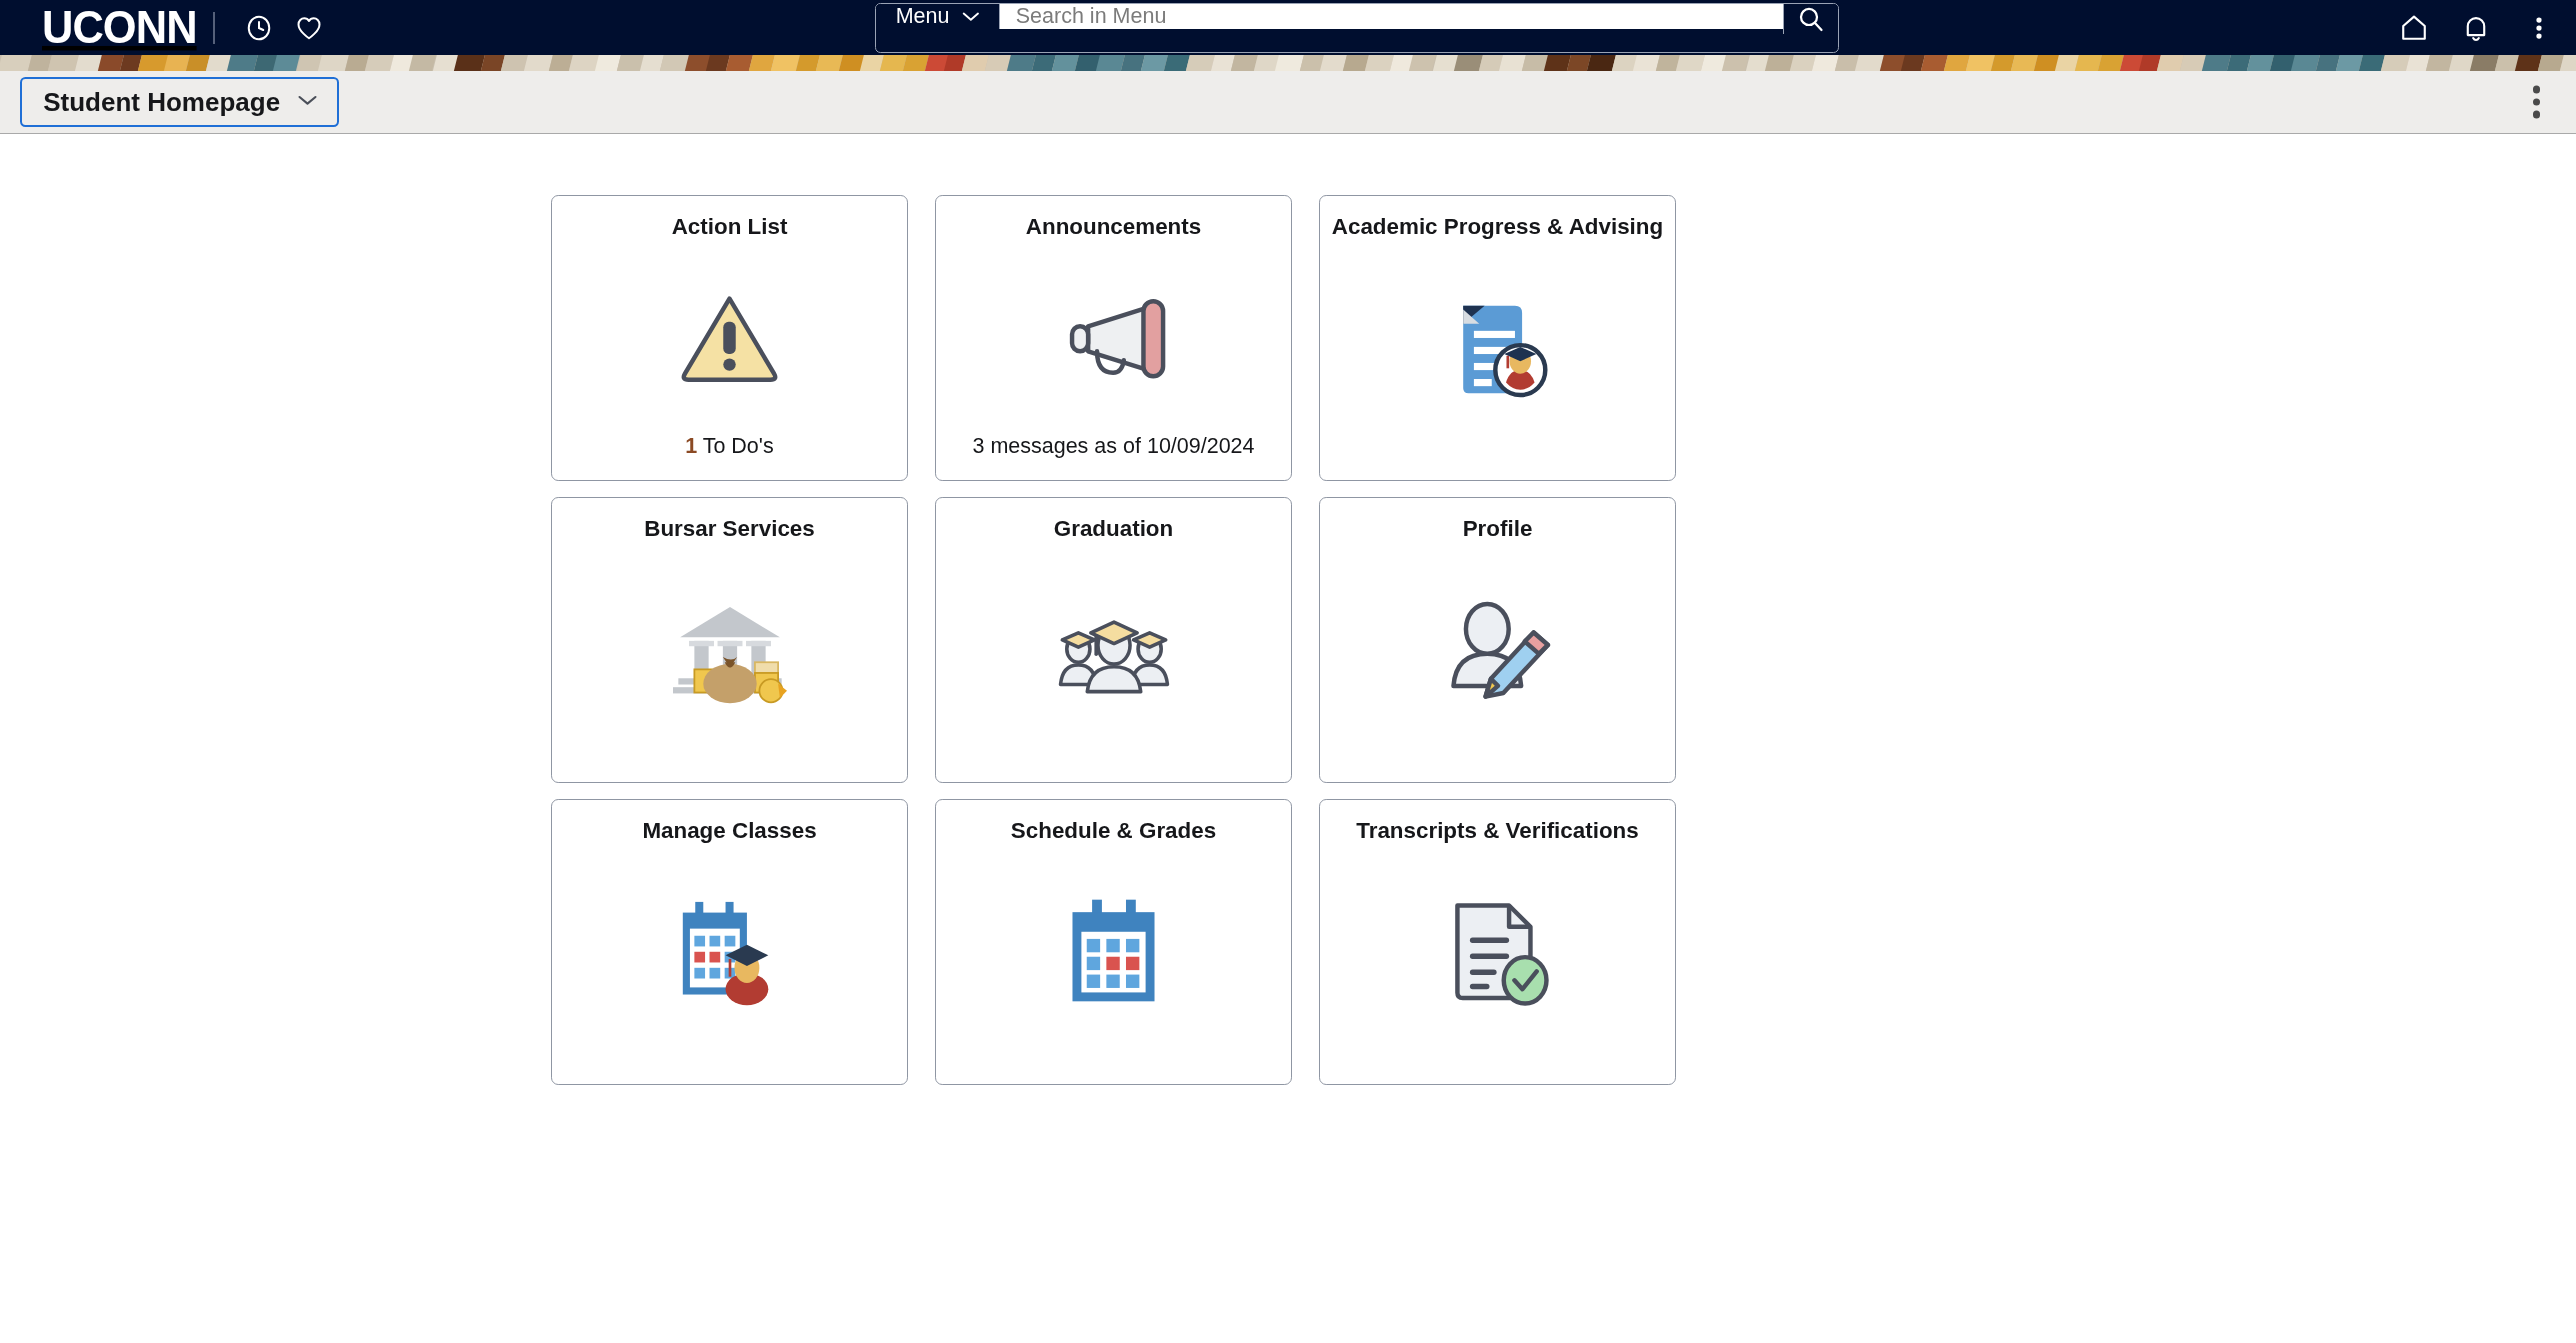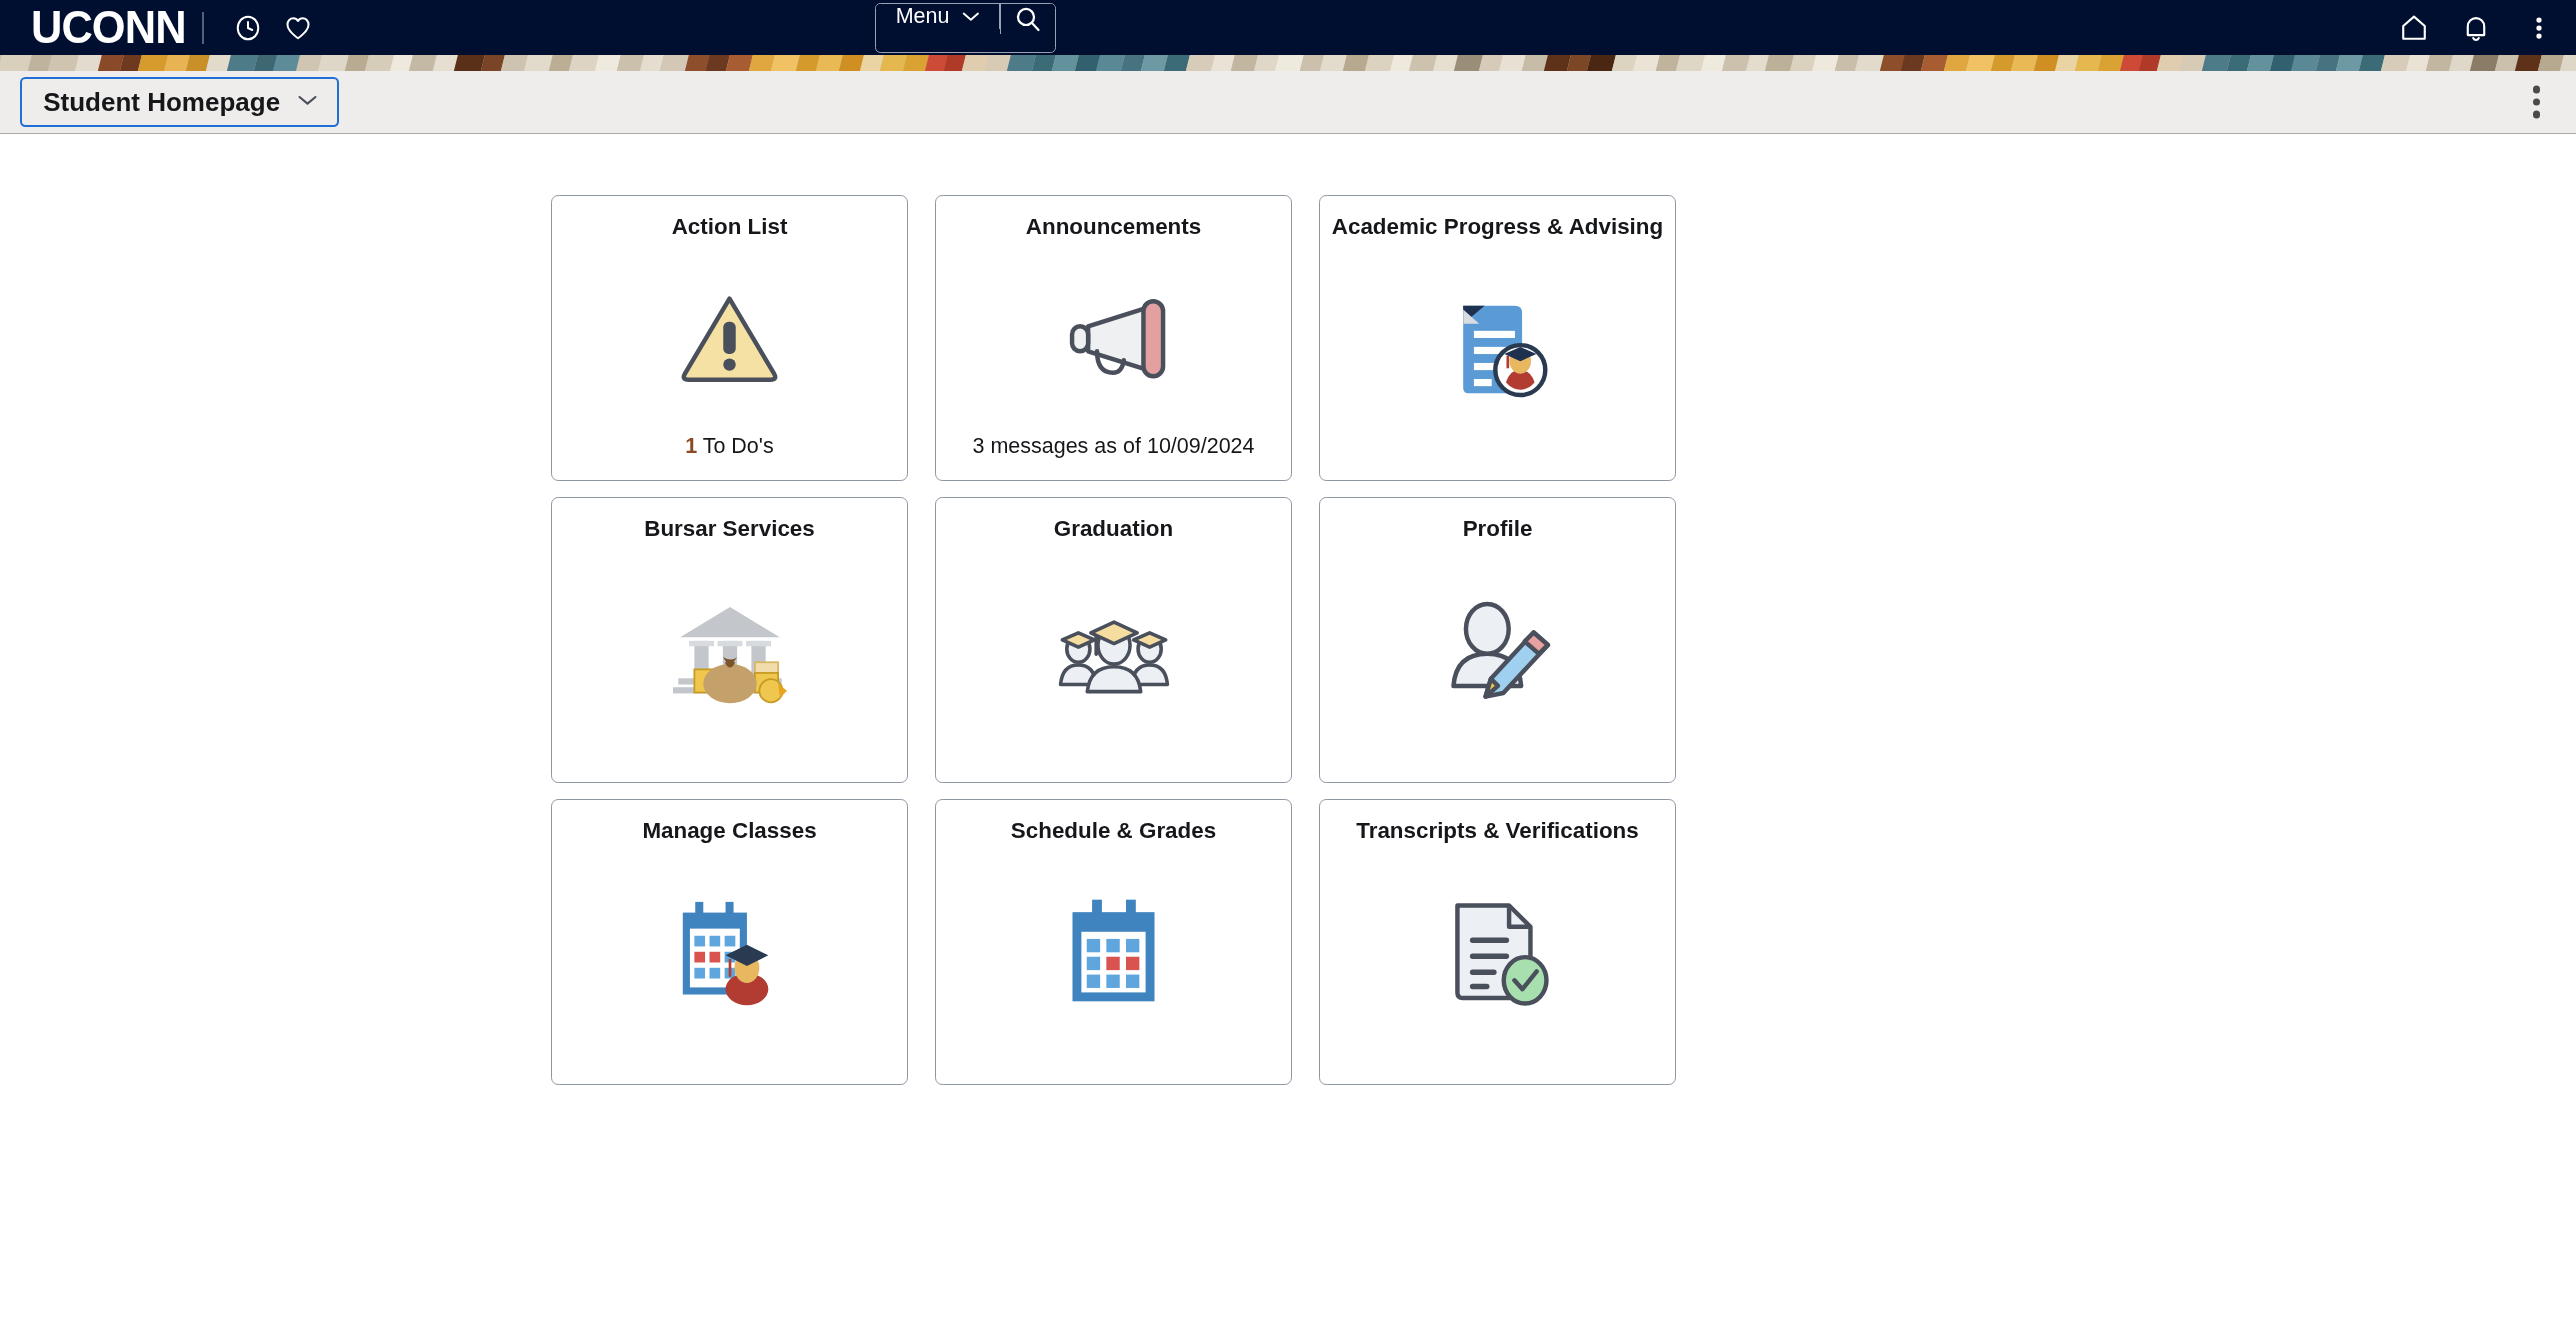--- a/index.html
+++ b/index.html
@@ -10,21 +10,21 @@
     overflow: hidden;
   }
 
   
   .topnav {
     position: relative;
     width: 2576px; height: 55px;
     background: #000e2f;
     display: flex; align-items: center;
   }
-  .brand-wrap { display: flex; align-items: center; padding-left: 31px; }
+  .brand-wrap { display: flex; align-items: center; padding-left: 42px; text-decoration: underline; }
   .uconn-logo {
     font-family: "Liberation Sans", sans-serif;
     font-weight: 700;
     font-size: 41px;
     letter-spacing: -0.9px;
     color: #ffffff;
     line-height: 1;
     transform: scaleX(1.06) scaleY(1.12);
     transform-origin: left center;
   }
@@ -191,20 +191,21 @@
 
   <div class="search-zone">
     <div class="menu-btn">
       <span>Menu</span>
       <span>
         <svg width="19.7" height="12.5" viewBox="0 0 22 14" fill="none" stroke="#ffffff" stroke-width="2.1">
           <path d="M3 4 L11 11 L19 4" stroke-linecap="round" stroke-linejoin="round"></path>
         </svg>
       </span>
     </div>
+    <input class="search-input" type="text" placeholder="Search in Menu" style="">
     <button class="search-go">
       <svg width="30" height="30" viewBox="0 0 24 24" fill="none" stroke="#ffffff" stroke-width="1.8">
         <circle cx="10.4" cy="10.4" r="6.4"></circle>
         <path d="M15.2 15.2 L20.4 20.8" stroke-linecap="round"></path>
       </svg>
     </button>
   </div>
 
   <div class="nav-right">
     <div class="nav-icon-btn">

